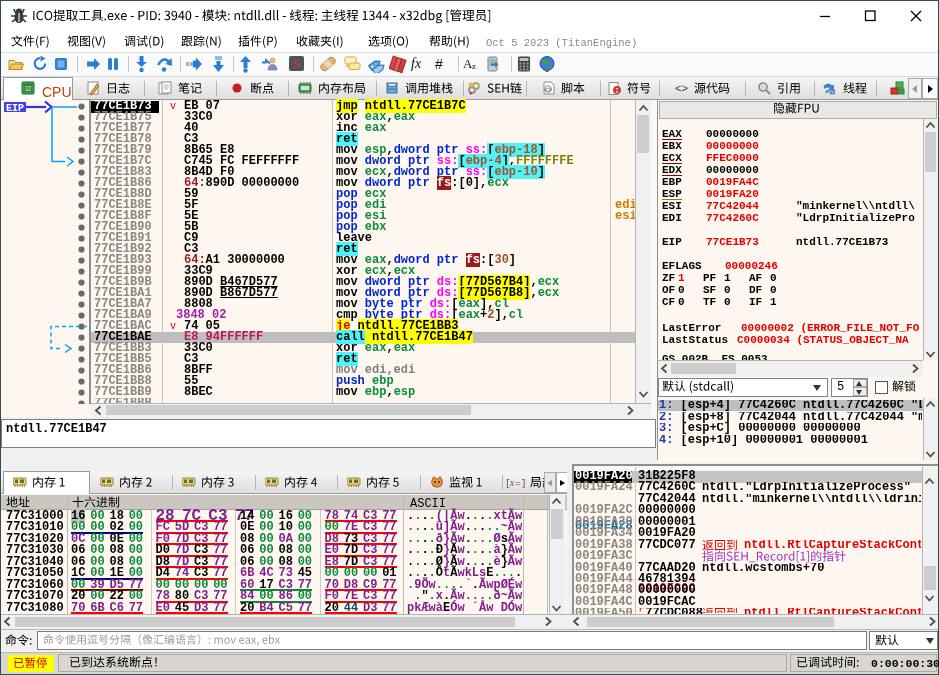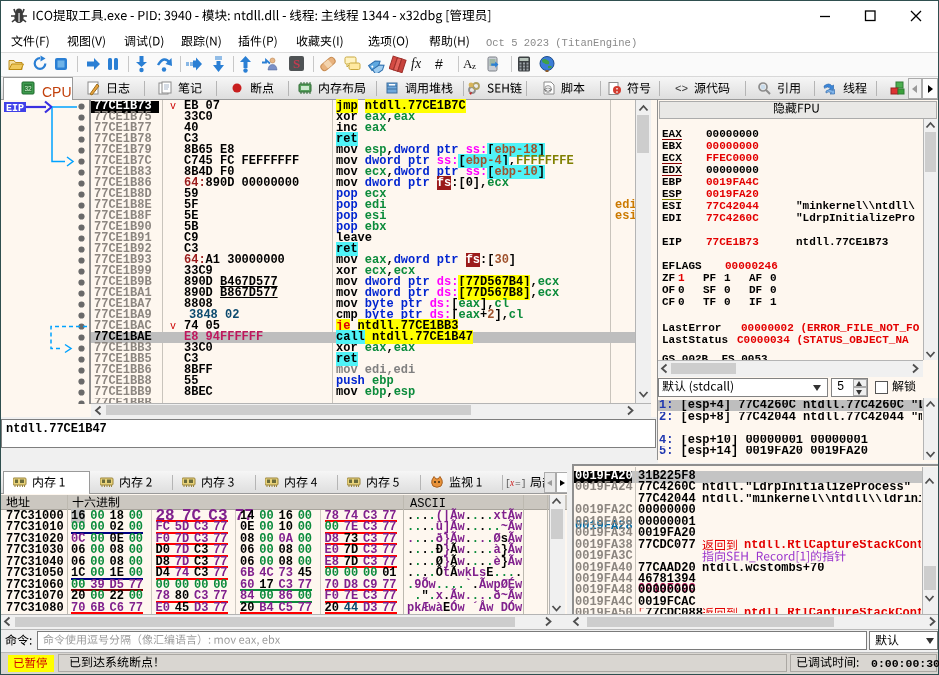--- a/index.html
+++ b/index.html
@@ -392,21 +392,21 @@
     <div class="row" style="top:276.0px;left:93px;color:#8C8680">77CE1B9B</div>
     <div class="row" style="top:276.0px;left:183px;color:#000">890D <span class="u">B467D577</span></div>
     <div class="row" style="top:276.0px;left:335px;color:#000">mov <span class="bl">dword ptr</span> <span class="sg">ds:</span><span class="yl">[77D567B4]</span>,<span class="g">ecx</span></div>
     <div class="row" style="top:287.0px;left:93px;color:#8C8680">77CE1BA1</div>
     <div class="row" style="top:287.0px;left:183px;color:#000">890D <span class="u">B867D577</span></div>
     <div class="row" style="top:287.0px;left:335px;color:#000">mov <span class="bl">dword ptr</span> <span class="sg">ds:</span><span class="yl">[77D567B8]</span>,<span class="g">ecx</span></div>
     <div class="row" style="top:298.0px;left:93px;color:#8C8680">77CE1BA7</div>
     <div class="row" style="top:298.0px;left:183px;color:#000">8808</div>
     <div class="row" style="top:298.0px;left:335px;color:#000">mov <span class="bl">byte ptr</span> <span class="sg">ds:</span>[<span class="g">eax</span>],<span class="g">cl</span></div>
     <div class="row" style="top:309.0px;left:93px;color:#8C8680">77CE1BA9</div>
-    <div class="row" style="top:309.0px;left:188px;color:#0c4a6e">3848 02</div>
+    <div class="row" style="top:309.0px;left:175px;color:#a21caf">3848 02</div>
     <div class="row" style="top:309.0px;left:335px;color:#000">cmp <span class="bl">byte ptr</span> <span class="sg">ds:</span>[<span class="g">eax</span>+<span class="sn">2</span>],<span class="g">cl</span></div>
     <div class="row" style="top:320.0px;left:93px;color:#8C8680">77CE1BAC</div>
     <div class="row" style="top:320.0px;left:169px;color:#C00;font-size:10px;font-weight:normal">v</div>
     <div class="row" style="top:320.0px;left:183px;color:#000">74 05</div>
     <div class="row" style="top:320.0px;left:335px;color:#000"><span class="yl"><span class="rd">je</span></span> <span class="yl">ntdll.77CE1BB3</span></div>
     <div class="row" style="top:331.0px;left:93px;color:#000">77CE1BAE</div>
     <div class="row" style="top:331.0px;left:183px;color:#be185d">E8 94FFFFFF</div>
     <div class="row" style="top:331.0px;left:335px;color:#000"><span class="cy">call</span><span class="yl"> ntdll.77CE1B47</span></div>
     <div class="row" style="top:342.0px;left:93px;color:#8C8680">77CE1BB3</div>
     <div class="row" style="top:342.0px;left:183px;color:#000">33C0</div>
@@ -569,22 +569,22 @@
     <div class="abs" style="left:874px;top:380px;width:13px;height:13px;background:#fff;border:1px solid #555"></div>
     <div style="position:absolute;left:891px;top:379px">
       <svg width="25" height="14" style="display:block" xmlns="http://www.w3.org/2000/svg">
         <path d="M3.1 4.2V5.7H2.1V4.2ZM3.8 4.2H4.9V5.7H3.8ZM1.9 3.5C2.1 3.1 2.4 2.7 2.5 2.3H4.1C3.9 2.7 3.8 3.2 3.6 3.5ZM2.3 0.5C1.9 1.9 1.2 3.4 0.4 4.3C0.6 4.4 0.9 4.7 1.1 4.8L1.3 4.5V6.7C1.3 8.1 1.2 9.9 0.4 11.1C0.6 11.2 0.9 11.4 1.1 11.6C1.6 10.8 1.8 9.7 2 8.7H3.1V10.9H3.8V8.7H4.9V10.5C4.9 10.6 4.8 10.6 4.7 10.6C4.6 10.7 4.3 10.7 3.9 10.6C4 10.8 4.1 11.2 4.1 11.4C4.7 11.4 5.1 11.4 5.3 11.3C5.6 11.1 5.6 10.9 5.6 10.5V3.5H4.4C4.7 3 4.9 2.4 5.1 1.9L4.6 1.5L4.5 1.5H2.8C2.9 1.2 3 0.9 3.1 0.6ZM3.1 6.4V8H2C2.1 7.5 2.1 7.1 2.1 6.7V6.4ZM3.8 6.4H4.9V8H3.8ZM7 5C6.8 6 6.4 7.1 5.9 7.7C6.1 7.8 6.5 8 6.6 8.1C6.8 7.8 7.1 7.4 7.2 6.9H8.6V8.4H6.1V9.2H8.6V11.5H9.4V9.2H11.5V8.4H9.4V6.9H11.2V6.2H9.4V5H8.6V6.2H7.5C7.6 5.8 7.7 5.5 7.8 5.2ZM6.1 1.1V1.8H7.8C7.6 3 7.1 3.9 5.9 4.5C6 4.6 6.3 4.9 6.4 5.1C7.8 4.4 8.4 3.3 8.6 1.8H10.3C10.3 3.3 10.2 3.8 10 4C10 4.1 9.9 4.1 9.7 4.1C9.5 4.1 9.1 4.1 8.6 4C8.7 4.2 8.8 4.5 8.8 4.8C9.3 4.8 9.8 4.8 10.1 4.8C10.4 4.8 10.6 4.7 10.7 4.5C11 4.2 11.1 3.4 11.2 1.4C11.2 1.3 11.2 1.1 11.2 1.1Z M19.7 5.2V7.3C19.7 8.4 19.4 9.9 16.4 10.9C16.6 11 16.9 11.4 17 11.5C20.1 10.4 20.5 8.7 20.5 7.3V5.2ZM20.1 9.9C21.1 10.3 22.4 11 23 11.5L23.6 10.9C22.9 10.4 21.6 9.7 20.6 9.3ZM17.3 1.2C17.8 1.9 18.2 2.8 18.4 3.3L19.2 3C18.9 2.4 18.5 1.5 18 0.9ZM22.3 0.9C22 1.6 21.5 2.5 21.1 3.1L21.8 3.3C22.2 2.8 22.7 1.9 23.1 1.2ZM14.1 0.5C13.8 1.6 13.1 2.7 12.4 3.4C12.5 3.6 12.8 4.1 12.9 4.2C13.3 3.8 13.7 3.3 14 2.7H17V1.9H14.5C14.7 1.5 14.8 1.1 14.9 0.7ZM12.8 6.4V7.3H14.4V9.5C14.4 10.2 13.9 10.7 13.7 10.9C13.8 11 14.1 11.3 14.2 11.4C14.4 11.2 14.8 11 16.9 9.8C16.9 9.7 16.8 9.3 16.7 9.1L15.3 9.9V7.3H16.9V6.4H15.3V4.8H16.7V4H13.3V4.8H14.4V6.4ZM19.7 0.4V3.7H17.5V9.3H18.4V4.5H21.9V9.3H22.8V3.7H20.6V0.4Z" fill="#000"></path>
       </svg>
     </div>
     <div class="abs" style="left:657px;top:397px;width:280px;height:65px;background:#FEF7EF"></div>
     <div class="abs" style="left:657px;top:399px;width:265px;height:11px;background:#BEBEBE"></div>
     <div class="row" style="top:399.0px;left:658px;font-size:12px;color:#000;width:263px;overflow:hidden"><span style="color:#2038B0">1:</span> [esp+4] 77C4260C ntdll.77C4260C "L</div>
     <div class="row" style="top:410.5px;left:658px;font-size:12px;color:#000;width:263px;overflow:hidden"><span style="color:#2038B0">2:</span> [esp+8] 77C42044 ntdll.77C42044 "m</div>
+    <div class="row" style="top:422.0px;left:658px;font-size:12px;color:#000;width:263px;overflow:hidden"><span style="color:#2038B0">3:</span> [esp+C] 00000000 00000000</div>
     <div class="row" style="top:433.5px;left:658px;font-size:12px;color:#000;width:296px;overflow:hidden"><span style="color:#2038B0">4:</span> [esp+10] 00000001 00000001</div>
-    <div class="row" style="top:445.0px;left:658px;font-size:12px;color:#000;width:263px;overflow:hidden"><span style="color:#2038B0">5:</span> [esp+14] 0019FA20 0019FA20</div>
     <div class="vsb" style="left:922px;top:397px;width:15px;height:62px"></div>
     <svg class="abs" style="left:924px;top:399px" width="11" height="11" xmlns="http://www.w3.org/2000/svg">
       <path d="M1.5 6.5 L5.5 2 L9.5 6.5" fill="none" stroke="#4F4F4F" stroke-width="1.8"></path>
     </svg>
     <svg class="abs" style="left:924px;top:449px" width="11" height="11" xmlns="http://www.w3.org/2000/svg">
       <path d="M1.5 2 L5.5 6.5 L9.5 2" fill="none" stroke="#4F4F4F" stroke-width="1.8"></path>
     </svg>
     <div class="abs" style="left:0;top:416px;width:656px;height:54px;background:#F0F0F0"></div>
     <div class="abs" style="left:0px;top:418px;width:655px;height:29px;background:#fff;border:1px solid #7E7E7E"></div>
     <div class="abs mono" style="left:5px;top:421px;font-size:12px;color:#000;font-weight:bold">ntdll.77CE1B47</div>

